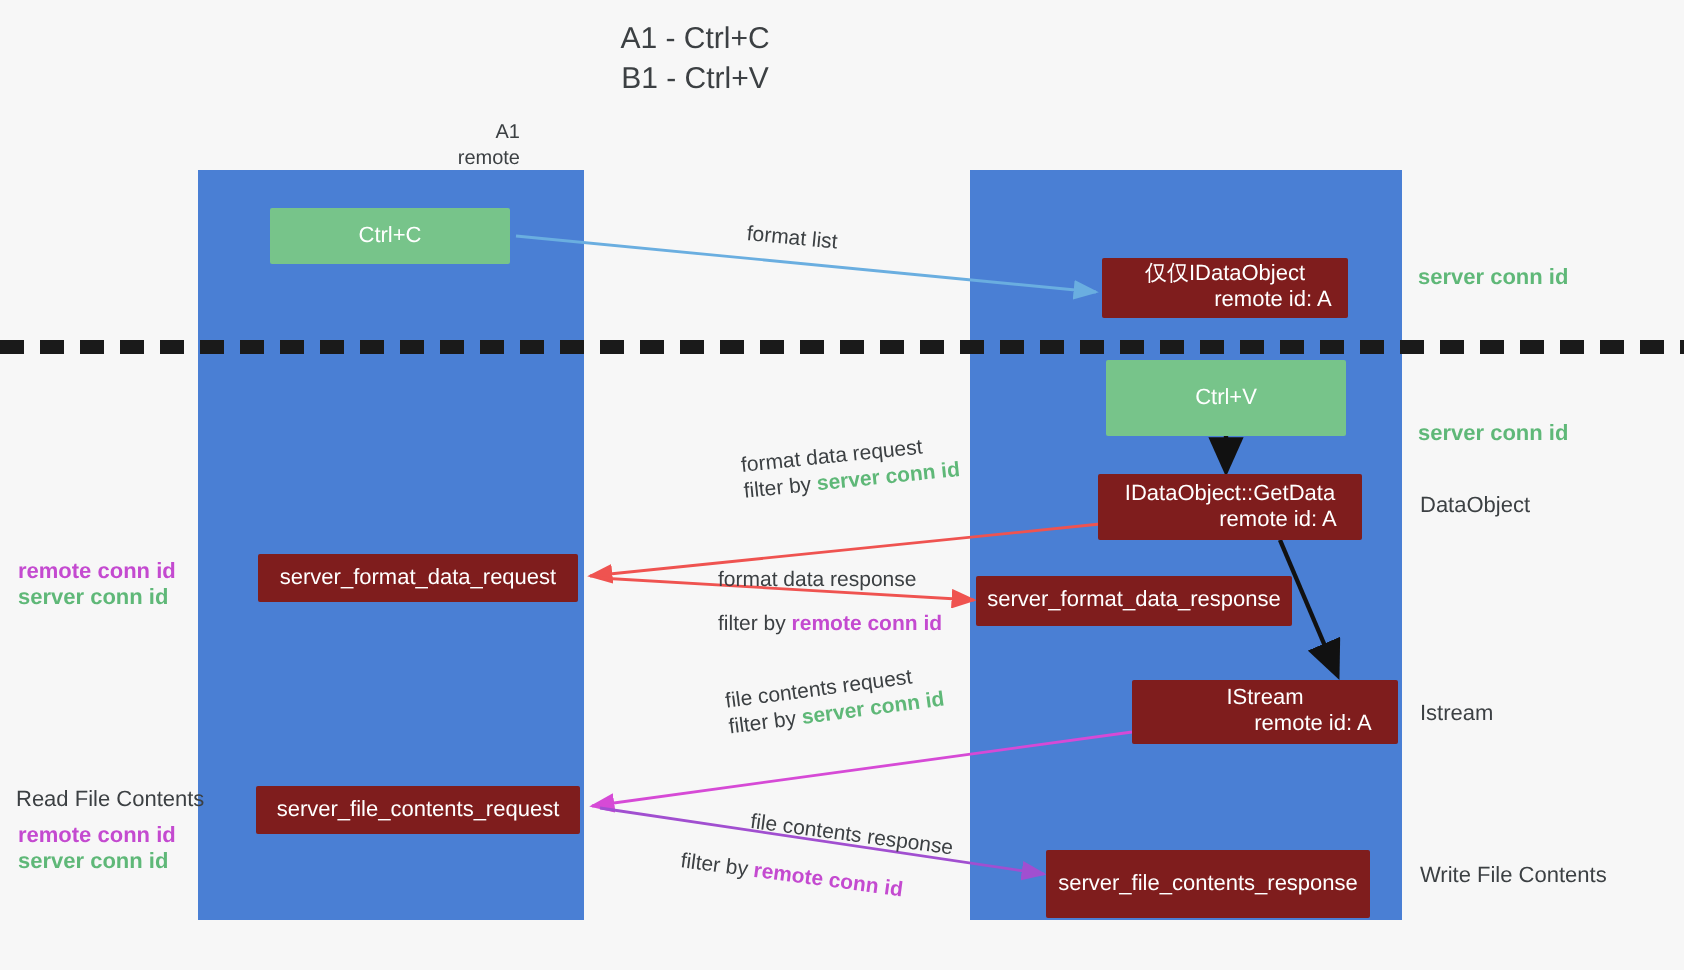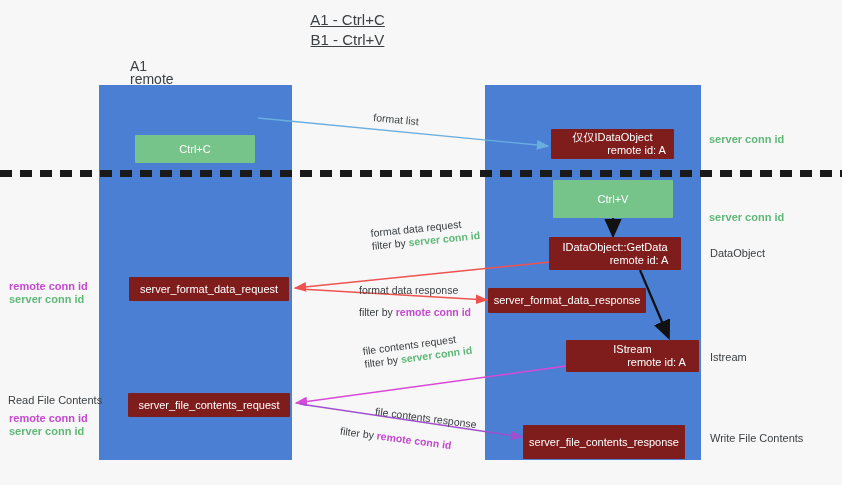--- a/index.html
+++ b/index.html
@@ -8,26 +8,26 @@
     background:#f7f7f7;
     font-family:"Liberation Sans","DejaVu Sans",sans-serif;
     position:relative;overflow:hidden;
     color:#3c4043;
   }
   #stage{position:absolute;left:0;top:0;width:842px;height:485px;}
 
   
   .title{
     position:absolute;left:0;top:10px;width:695px;
-    text-align:center;font-size:15px;line-height:20px;color:#3c4043;text-decoration:underline;
+    text-align:center;font-size:15px;line-height:20px;color:#3c4043;
   }
 
   
   .col-head{
-    position:absolute;text-align:left;font-size:14px;line-height:13px;color:#3c4043;
+    position:absolute;text-align:right;font-size:10px;line-height:13px;color:#3c4043;
   }
 
   
   .lane{
     position:absolute;background:#4a7fd4;
   }
 
   
   .box{
     position:absolute;box-sizing:border-box;
@@ -125,21 +125,21 @@
       <path d="M566,366 L296,403" stroke="#d64ad6" stroke-width="1.4" fill="none" marker-end="url(#ah-magenta)"></path>
     </g>
 
     <g>
       <path d="M300,404 L522,437" stroke="#a14fd0" stroke-width="1.4" fill="none" marker-end="url(#ah-purple)"></path>
     </g>
   </svg>
 
   <div class="dashed"></div>
 
-  <div class="box green" style="left:135px;top:104px;width:120px;height:28px;margin-top:31px;">
+  <div class="box green" style="left:135px;top:104px;width:120px;height:28px;">
     <div>Ctrl+C</div>
   </div>
 
   <div class="box orange" style="left:551px;top:129px;width:123px;height:30px;">
     <div>仅仅IDataObject</div>
     <div class="l2">remote id: A</div>
   </div>
 
   <div class="box green" style="left:553px;top:180px;width:120px;height:38px;">
     <div>Ctrl+V</div>

